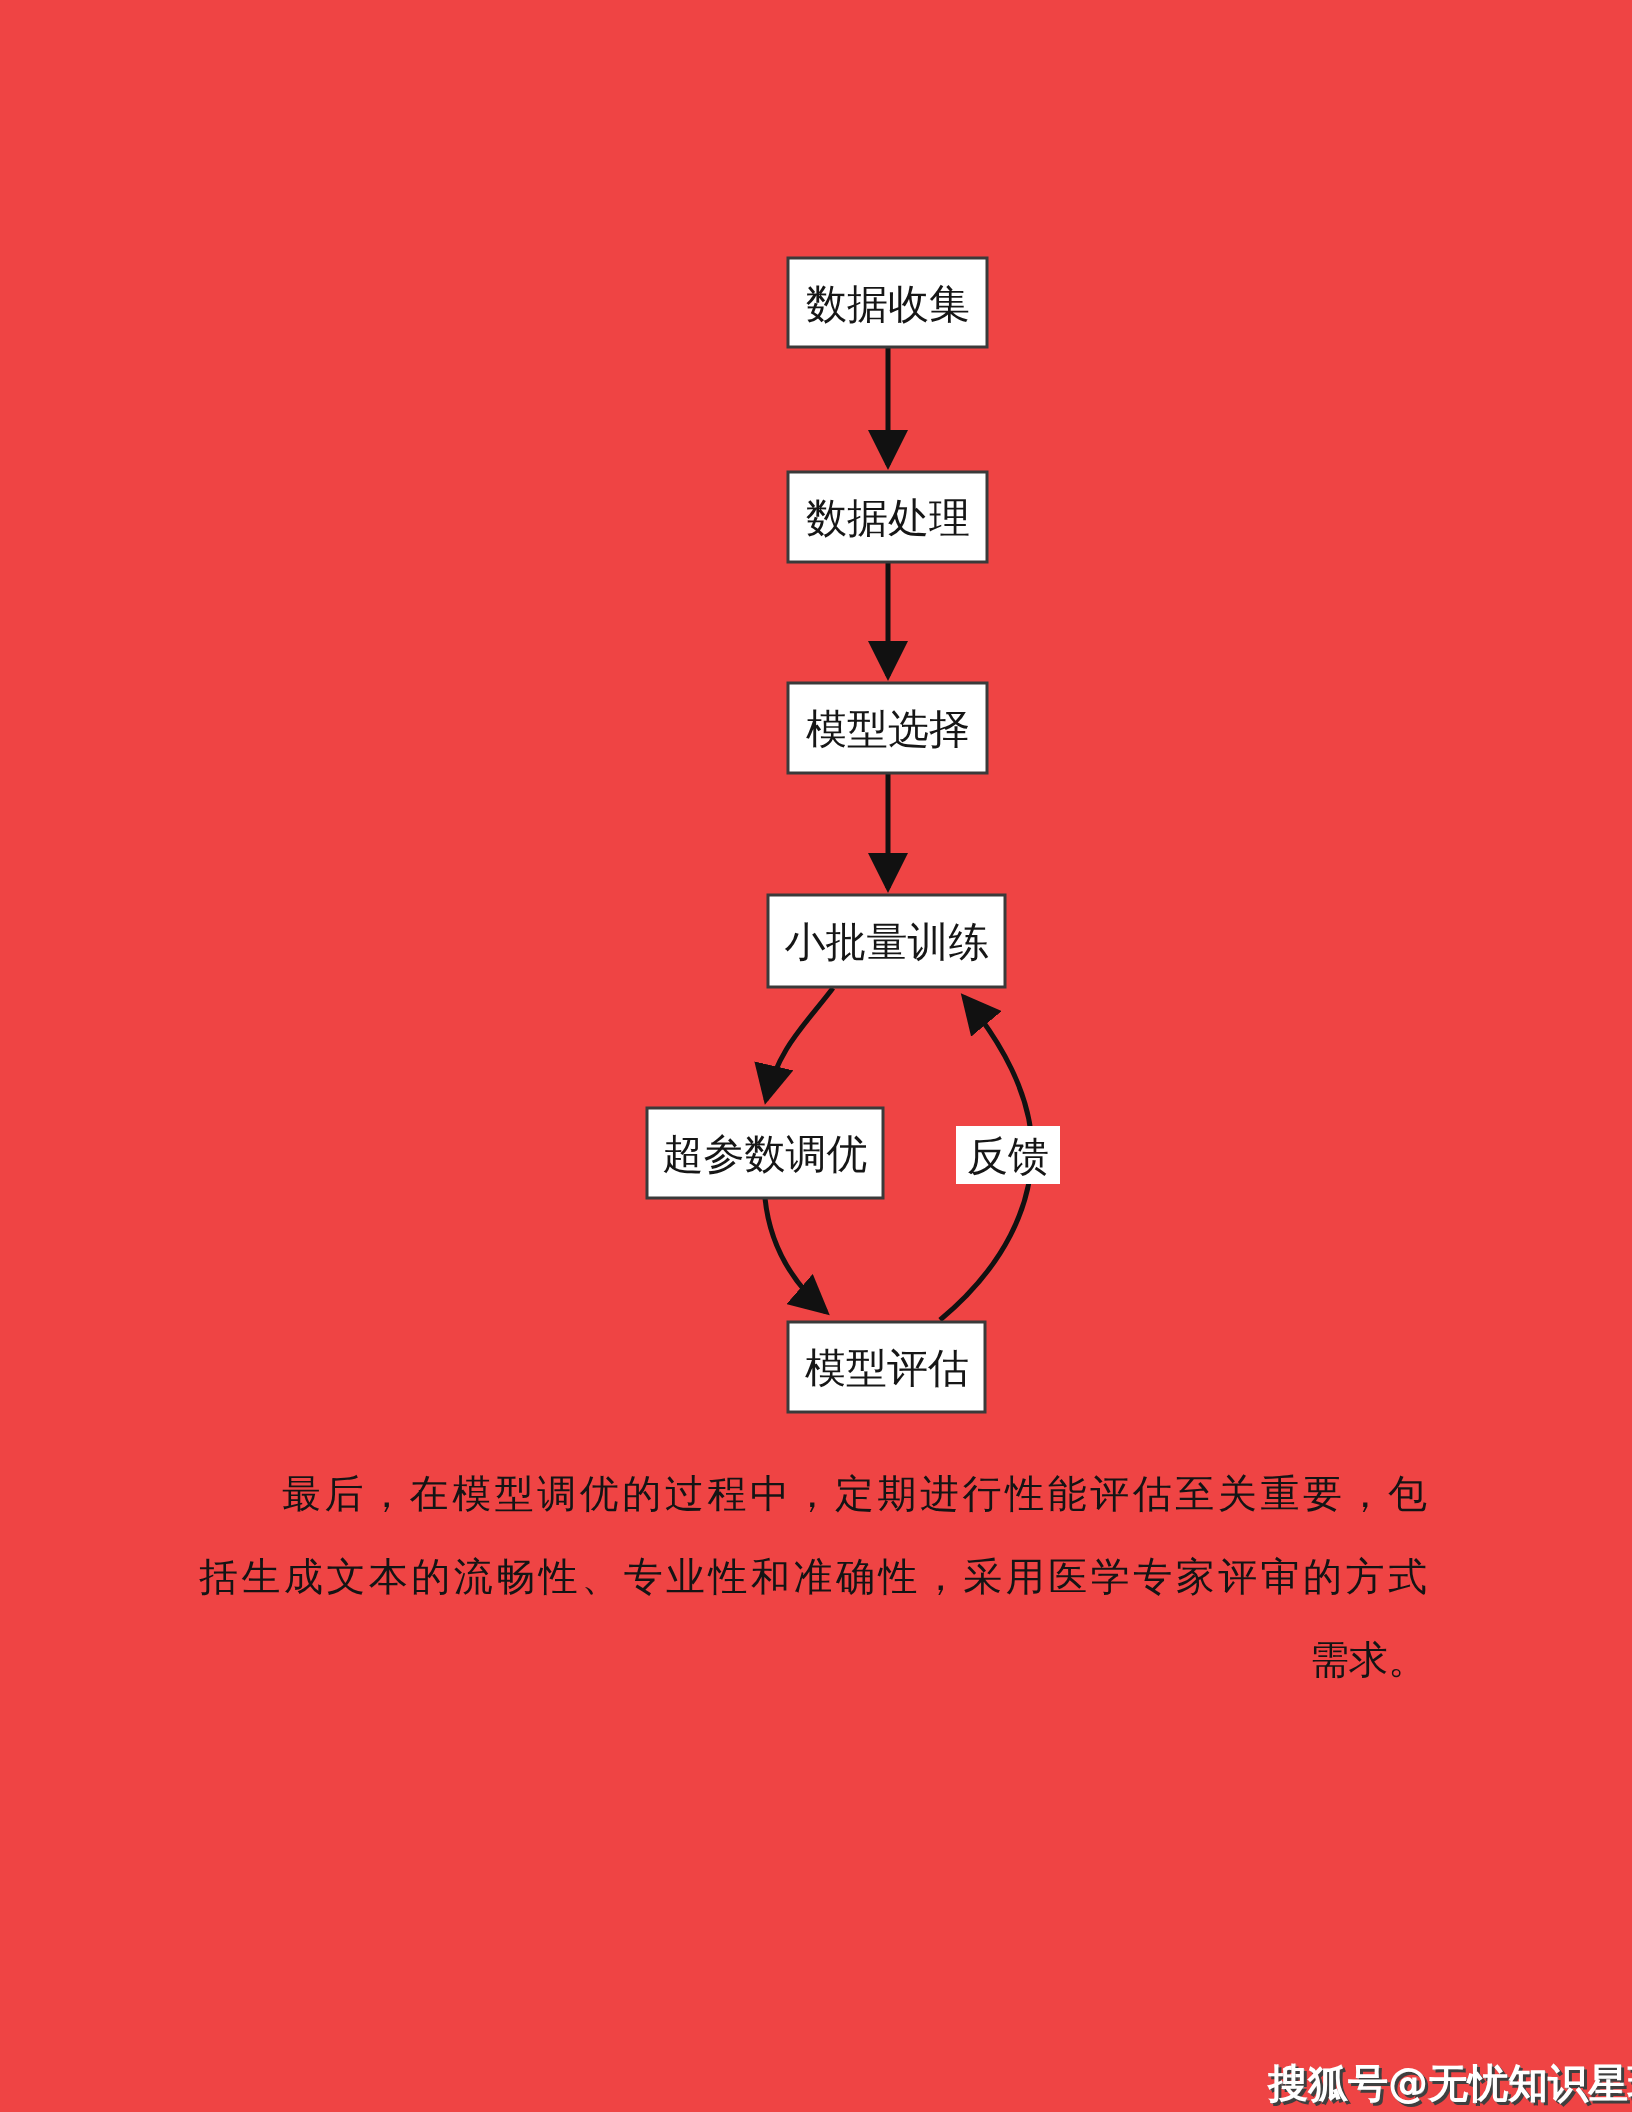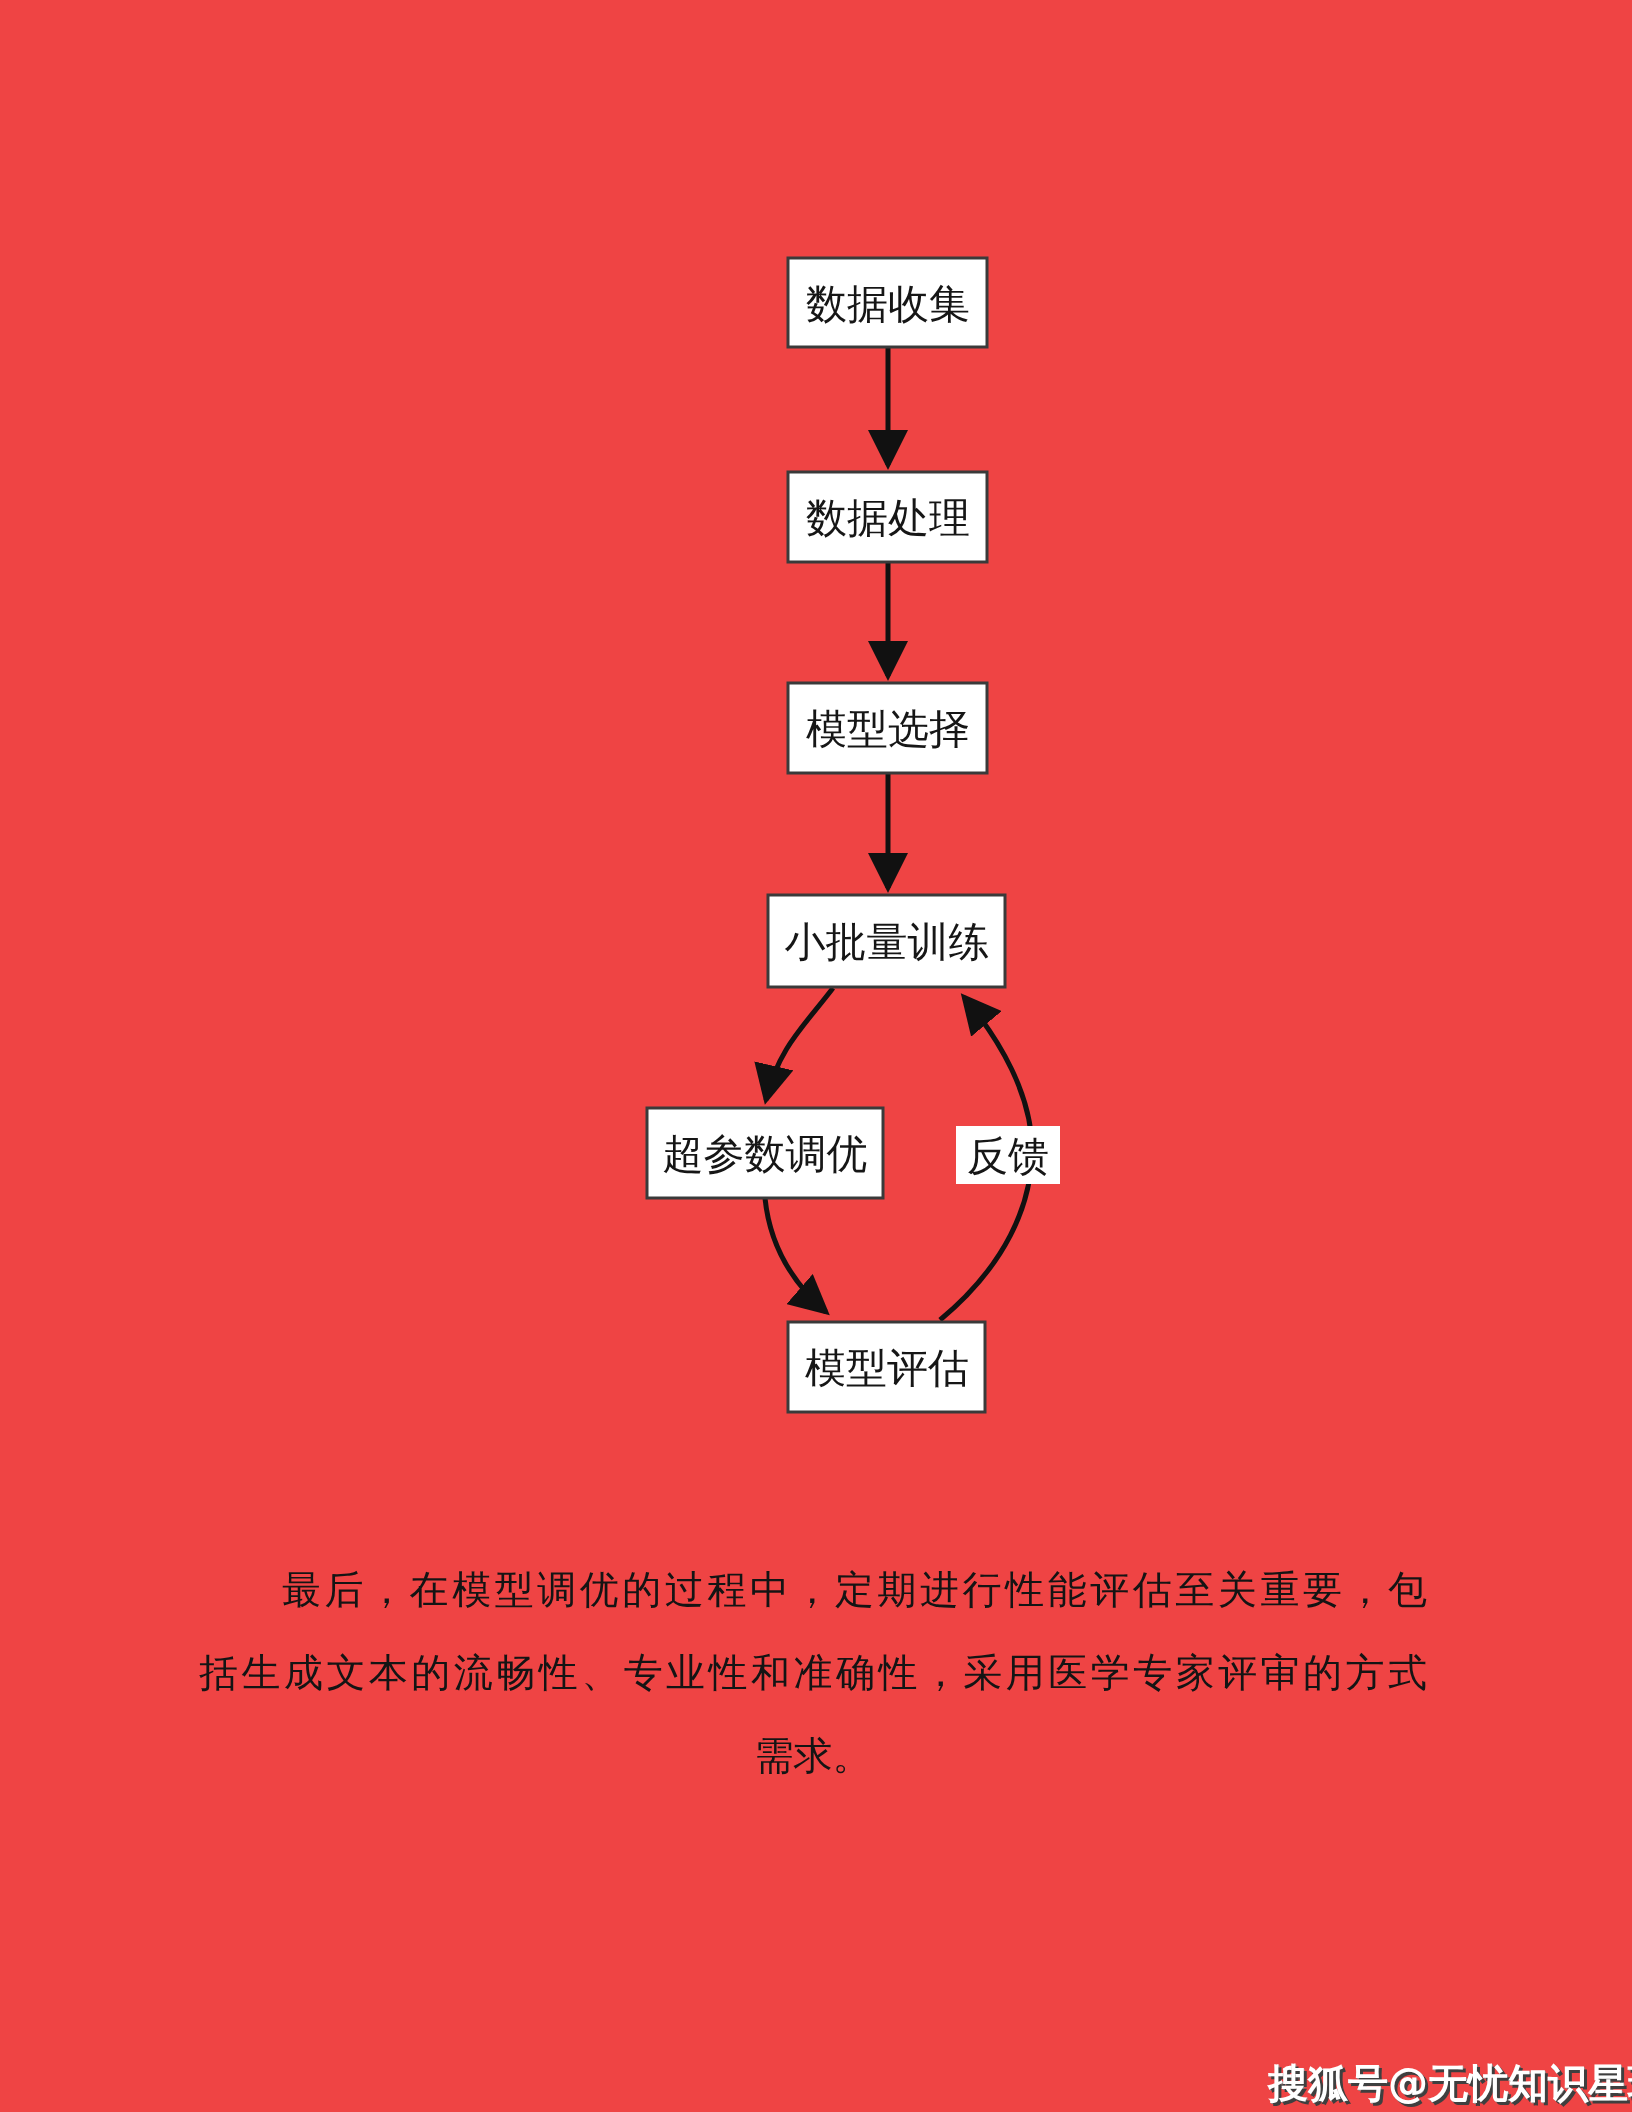--- a/index.html
+++ b/index.html
@@ -23,30 +23,30 @@
     fill: #161616;
     text-anchor: middle;
     dominant-baseline: central;
   }
   .edge { fill: none; stroke: #111111; stroke-width: 5px; }
   .edge-label-bg { fill: #ffffff; stroke: none; }
 
   .para {
     position: absolute;
     left: 199px;
-    top: 1548px;
+    top: 1452px;
     width: 1228px;
     font-family: "Liberation Serif", "DejaVu Serif", serif;
     font-size: 39px;
     line-height: 83px;
     color: #141414;
   }
   .para .jline { text-align: justify; text-align-last: justify; text-justify: inter-ideograph; }
   .para .first-line { text-indent: 83px; }
-  .para .last-line { text-align: center; }
+  .para .last-line { text-align: right; }
 
   .watermark {
     position: absolute;
     left: 1268px;
     top: 2056px;
     font-family: "DejaVu Sans", "Liberation Sans", sans-serif;
     font-size: 40px;
     font-weight: bold;
     color: #ffffff;
     text-shadow: 3px 3px 0 #3f3f3f, 1px 1px 0 #8d8d8d;

